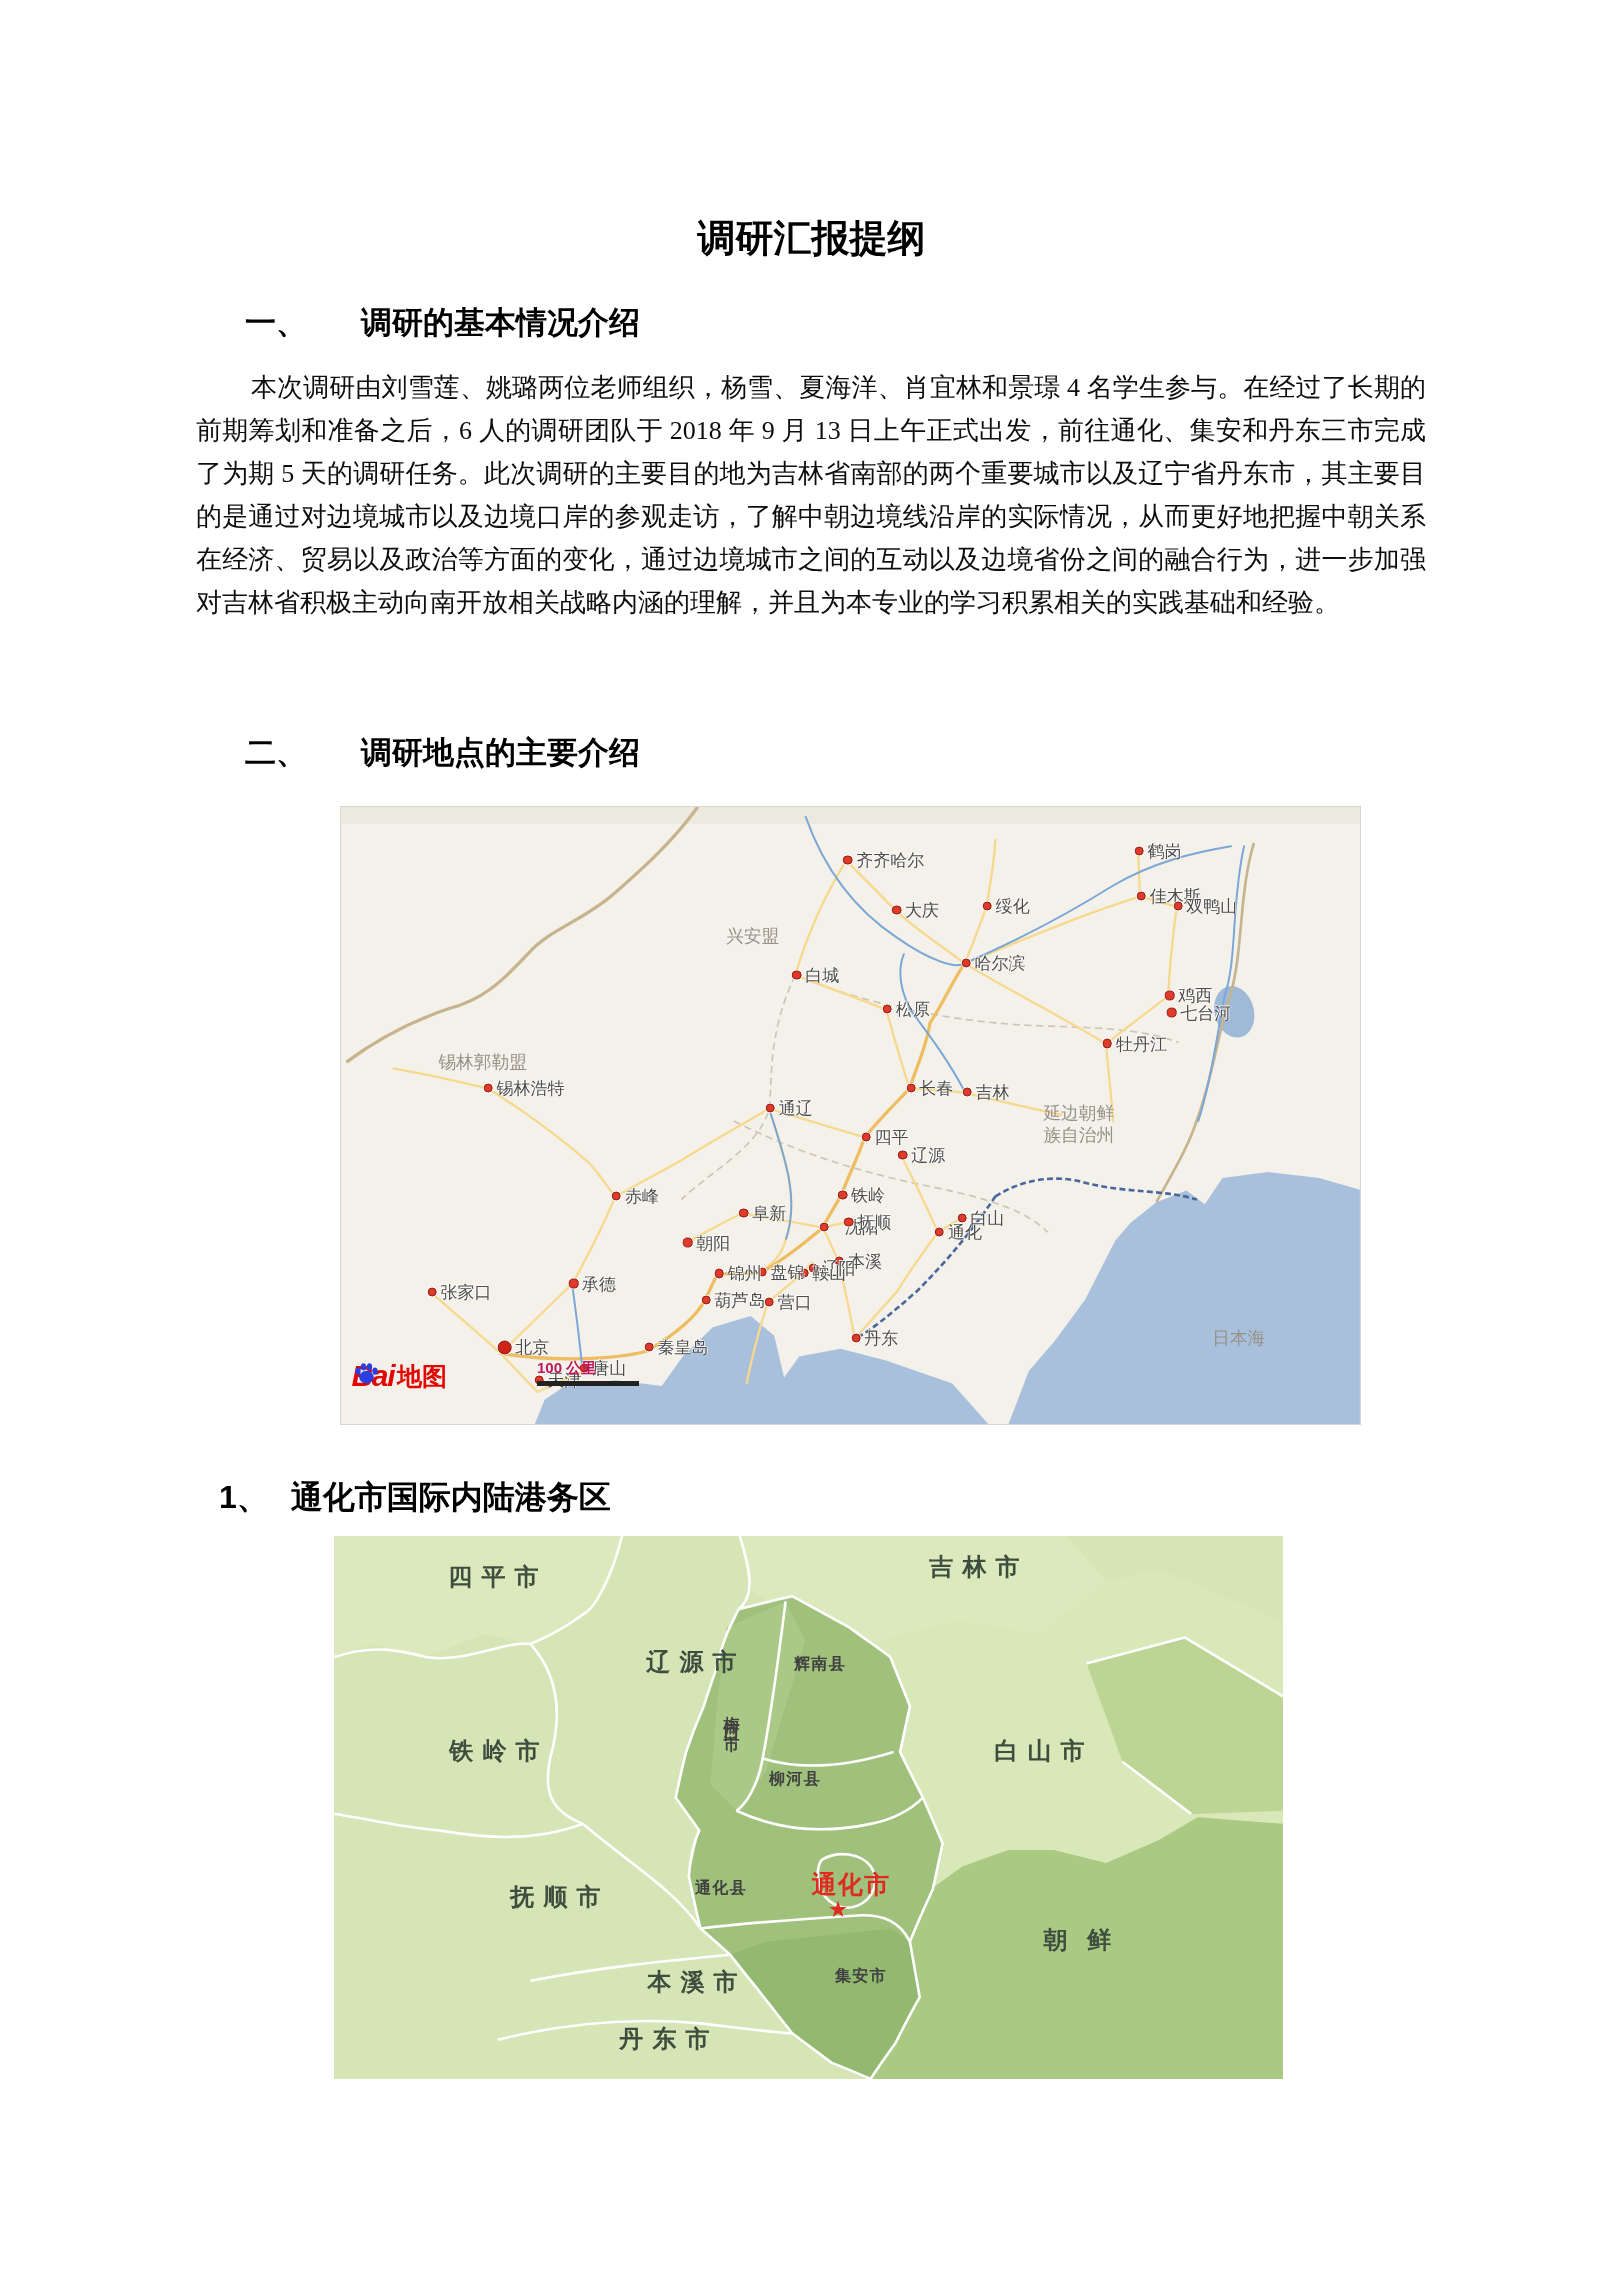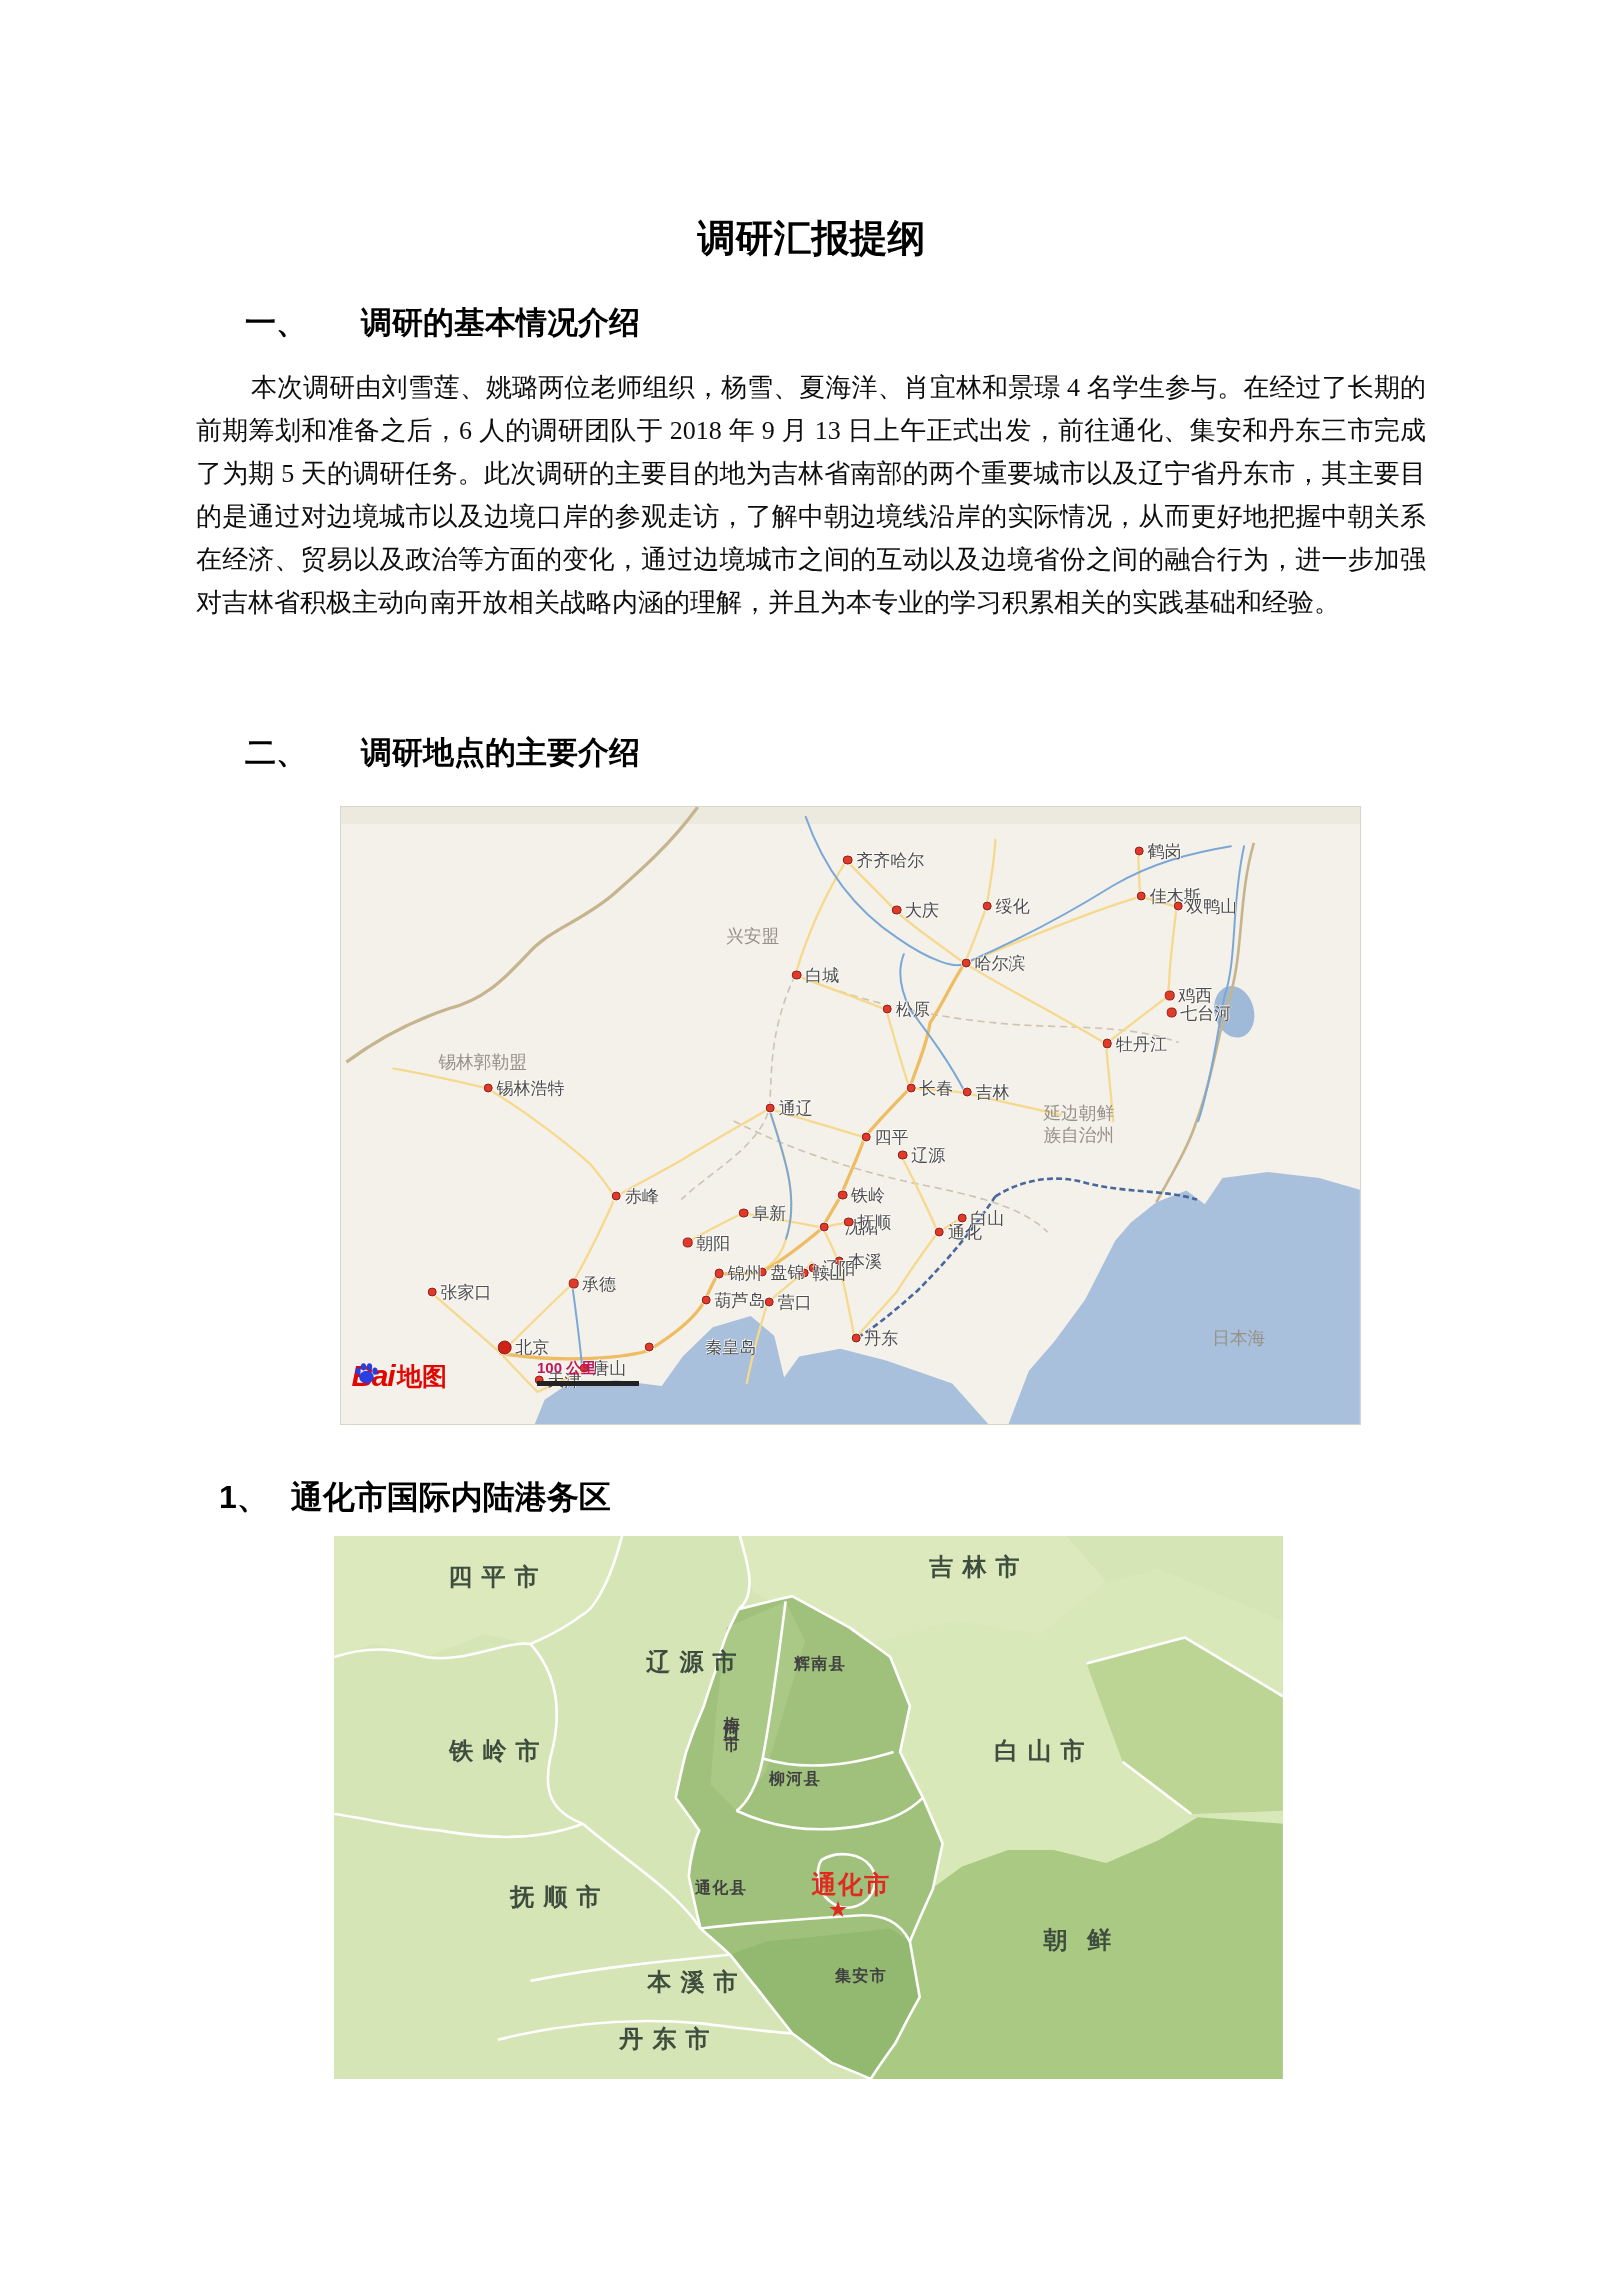--- a/index.html
+++ b/index.html
@@ -280,21 +280,21 @@
           <span class="lbl">北京</span>
         </div>
         <div class="m1-city" style="left: 19.3%; top: 92.9183%;">
           <span class="dot"></span>
           <span class="lbl">天津</span>
         </div>
         <div class="m1-city" style="left: 23.7%; top: 90.9926%;">
           <span class="dot"></span>
           <span class="lbl">唐山</span>
         </div>
-        <div class="m1-city" style="left: 30.1%; top: 87.6225%; gap: 48px;">
+        <div class="m1-city" style="left: 30.1%; top: 87.6225%;">
           <span class="dot"></span>
           <span class="lbl">秦皇岛</span>
         </div>
         <div class="m1-area" style="left: 40.4%; top: 20.9909%;">兴安盟</div>
         <div class="m1-area" style="left: 13.9%; top: 41.404%;">锡林郭勒盟</div>
         <div class="m1-area" style="left: 72.4%; top: 51.5143%;">延边朝鲜
 族自治州</div>
         <div class="m1-area" style="left: 88.1%; top: 86.1782%;">日本海</div>
       </div>
 

